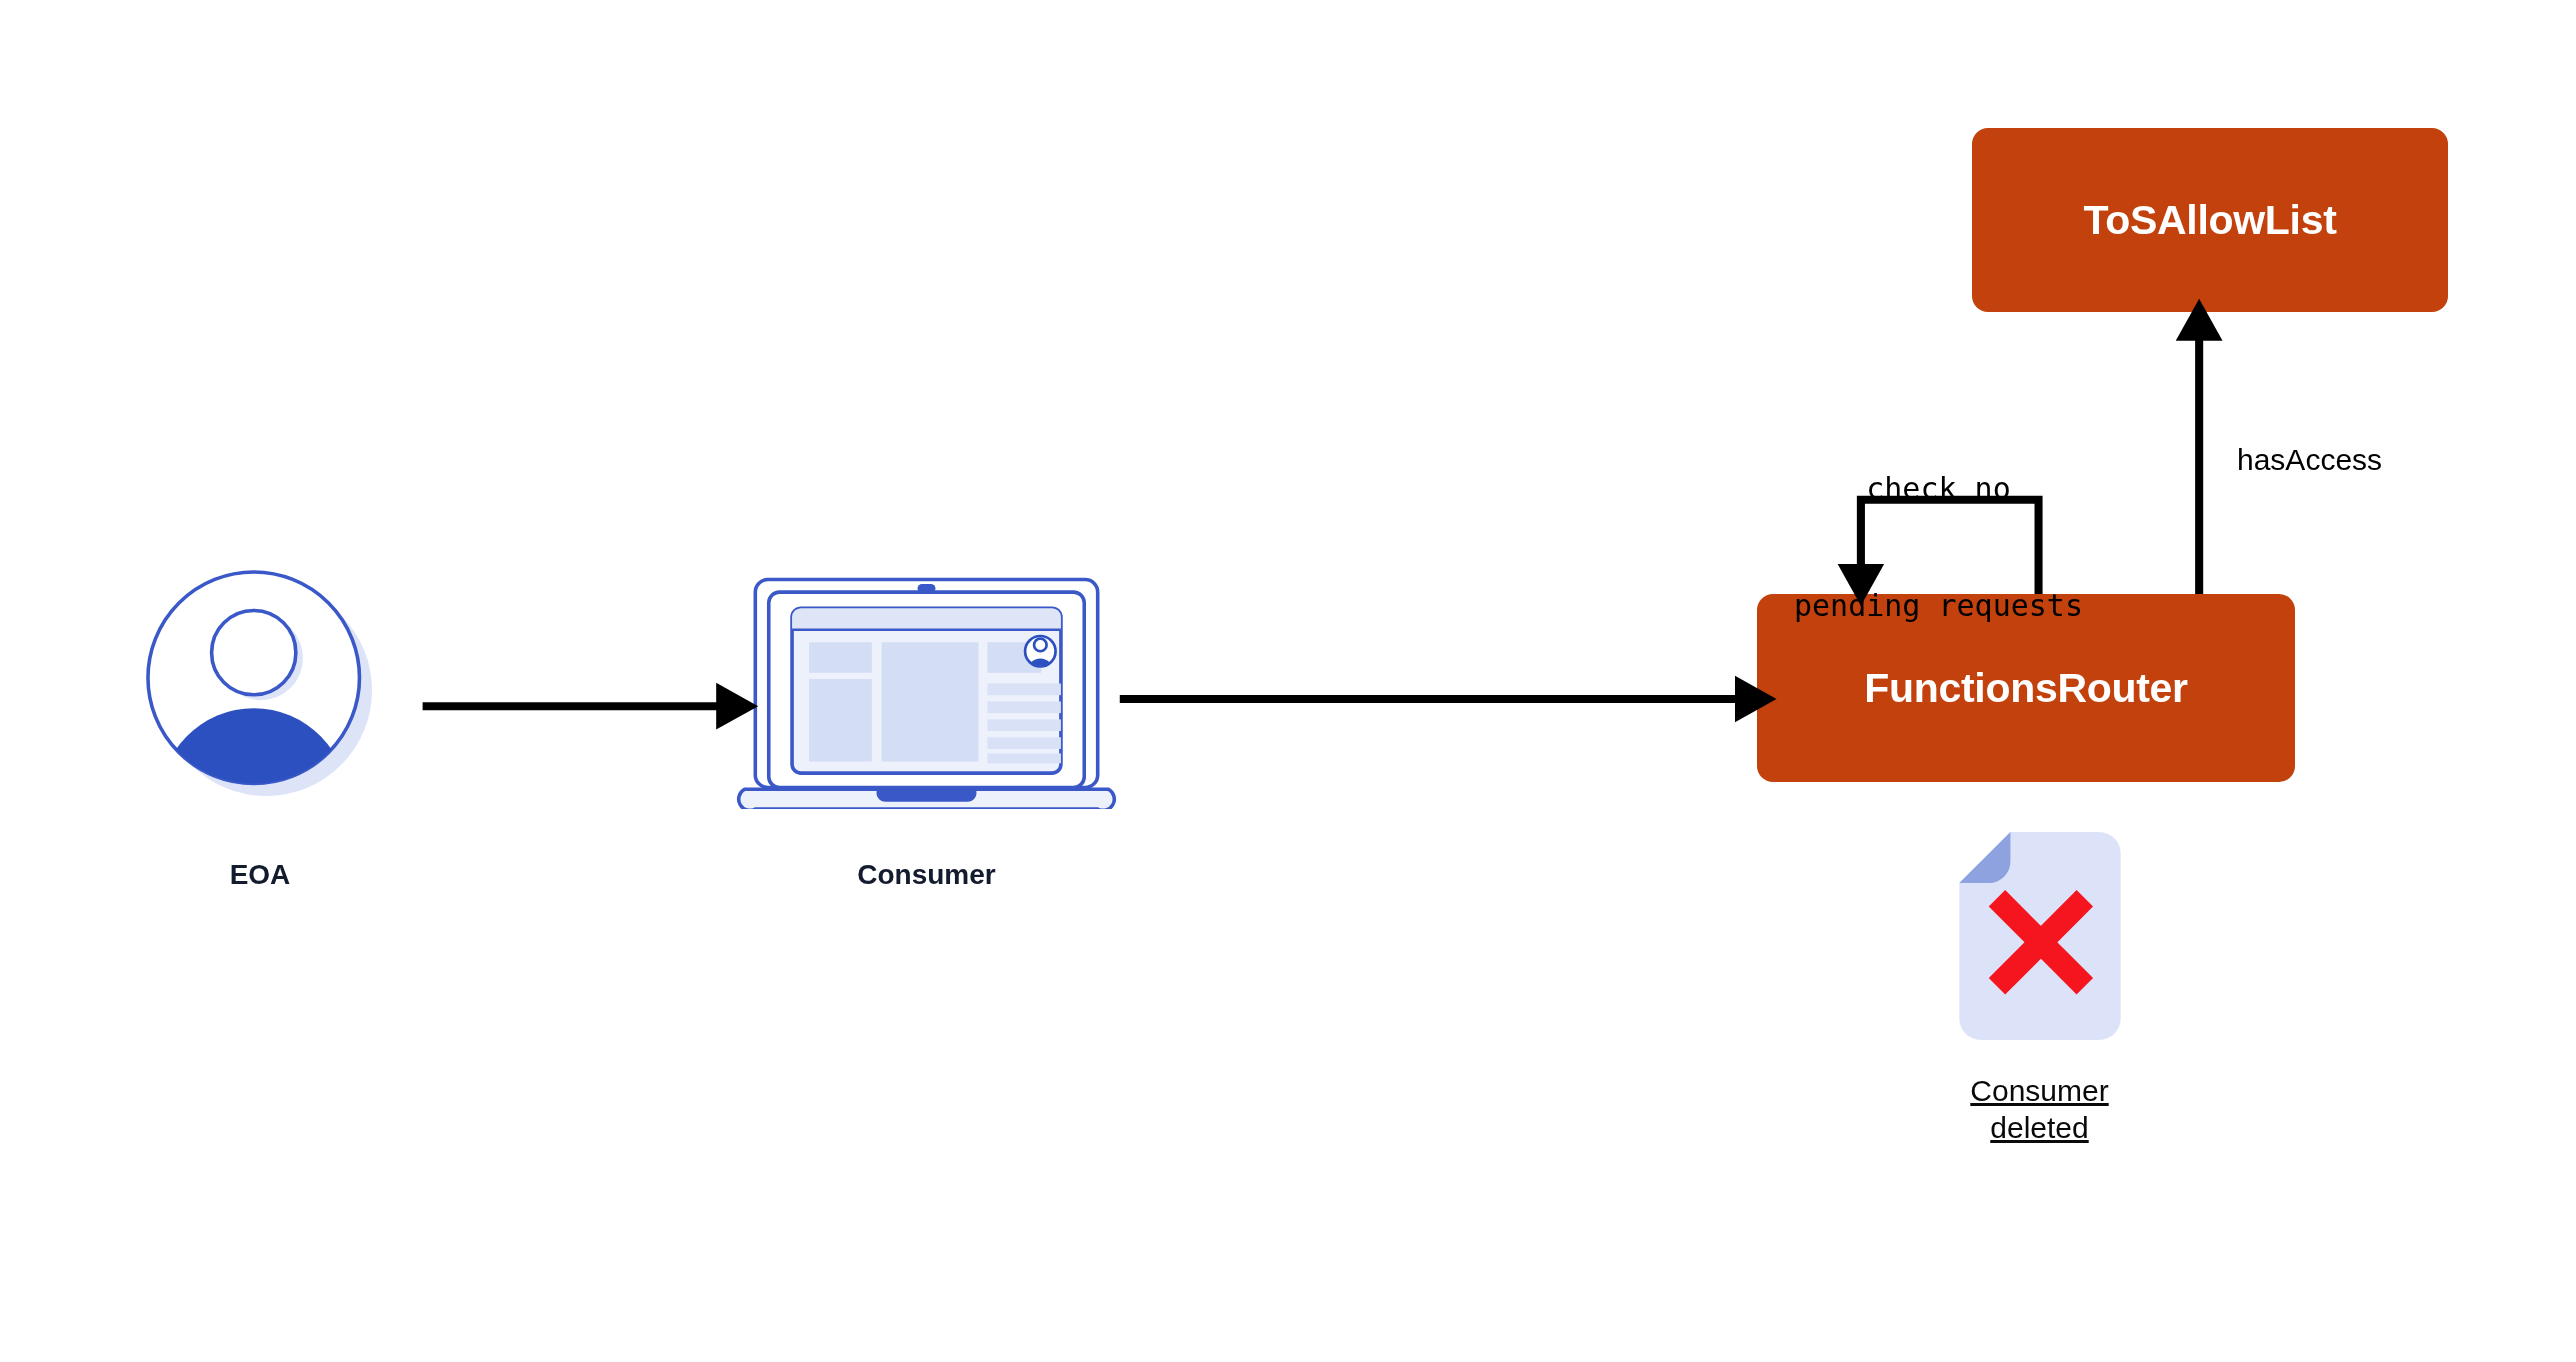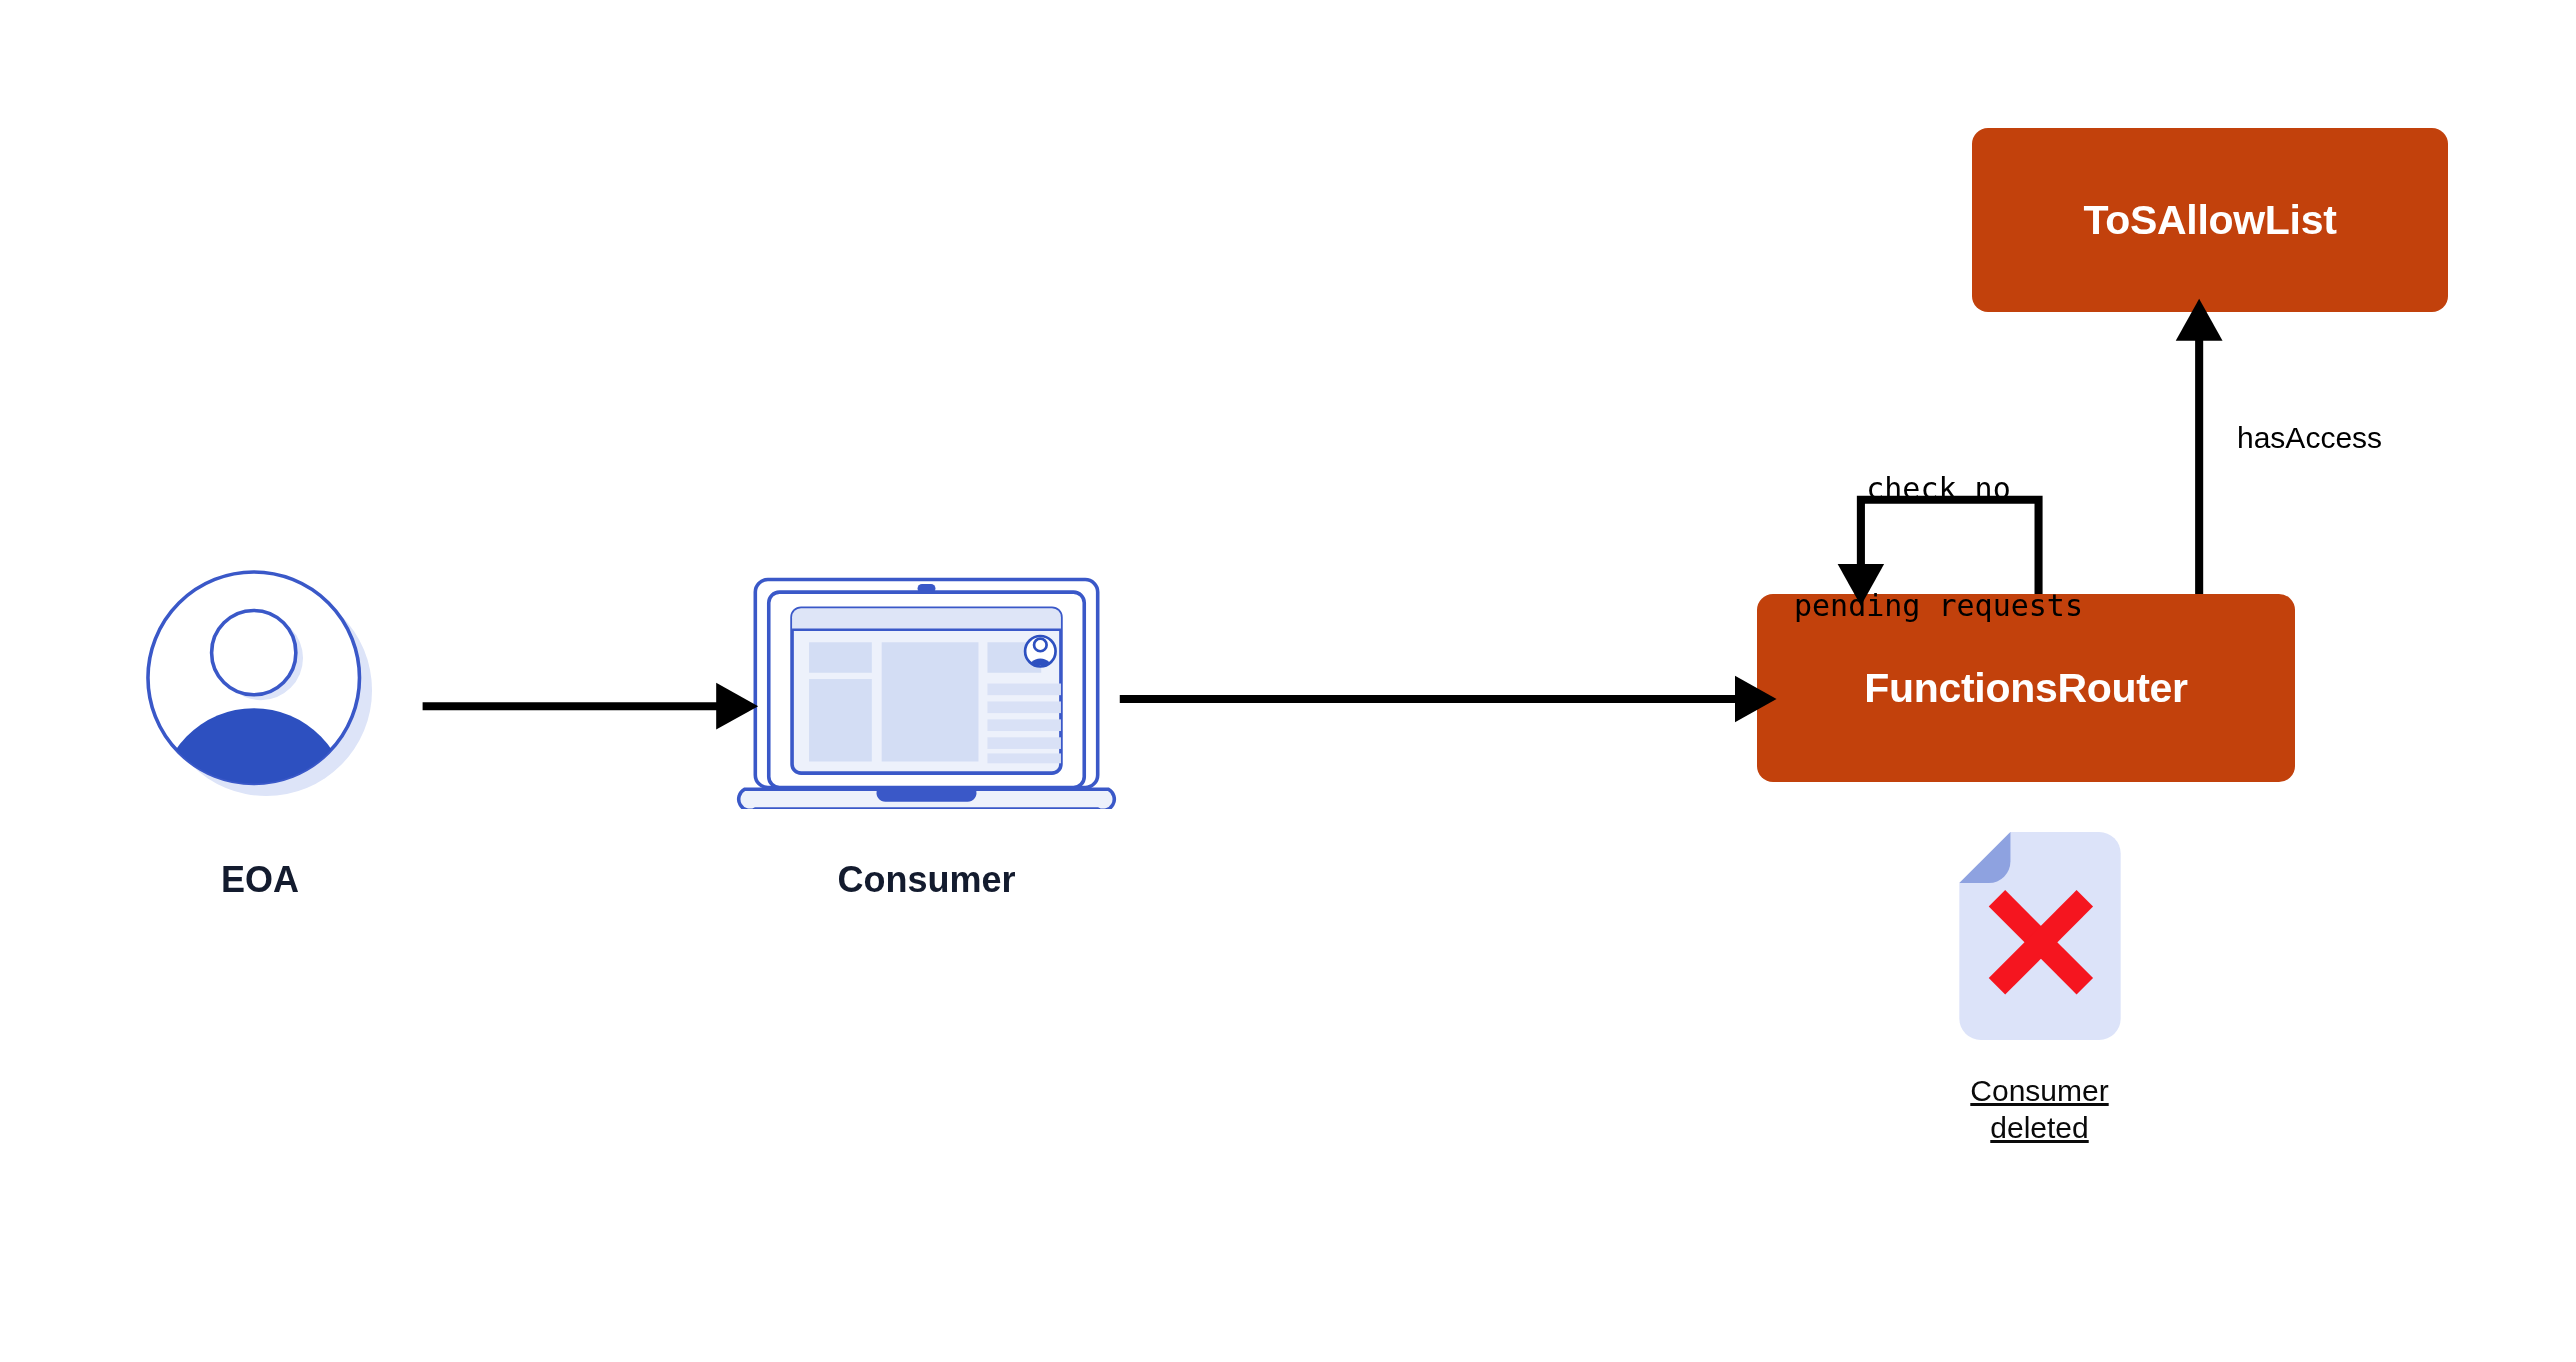--- a/index.html
+++ b/index.html
@@ -37,21 +37,21 @@
     font-size: 41px;
     letter-spacing: -0.3px;
     white-space: nowrap;
   }
   
   .caption-bold {
     position: absolute;
     color: #131B2E;
     font-family: "Liberation Sans", sans-serif;
     font-weight: bold;
-    font-size: 36px;
+    font-size: 28px;
     text-align: center;
     white-space: nowrap;
   }
   .caption-plain {
     position: absolute;
     color: #0A0A0A;
     font-family: "Liberation Sans", sans-serif;
     font-weight: normal;
     font-size: 30px;
     text-align: center;
@@ -181,21 +181,21 @@
     <div>Consumer</div>
     <div>deleted</div>
   </div>
 
 
   <div class="edge-label-mono" style="left:1705px; top:391px; width:467px;">
     <div>check no</div>
     <div>pending requests</div>
   </div>
 
-  <div class="edge-label-sans" style="left:2237px; top:421px;">hasAccess</div>
+  <div class="edge-label-sans" style="left:2237px; top:443px;">hasAccess</div>
 
   <svg class="overlay" viewBox="0 0 2871 1519">
     <defs>
       <marker id="arrowR" markerWidth="10" markerHeight="10" refX="0.2" refY="3.2" orient="auto" markerUnits="strokeWidth">
         <path d="M0,0.3 L0,6.1 L5.2,3.2 z" fill="#000000"></path>
       </marker>
       <marker id="arrowU" markerWidth="10" markerHeight="10" refX="0.2" refY="3.2" orient="auto" markerUnits="strokeWidth">
         <path d="M0,0.3 L0,6.1 L5.2,3.2 z" fill="#000000"></path>
       </marker>
       <marker id="arrowD" markerWidth="10" markerHeight="10" refX="0.2" refY="3.2" orient="auto" markerUnits="strokeWidth">

